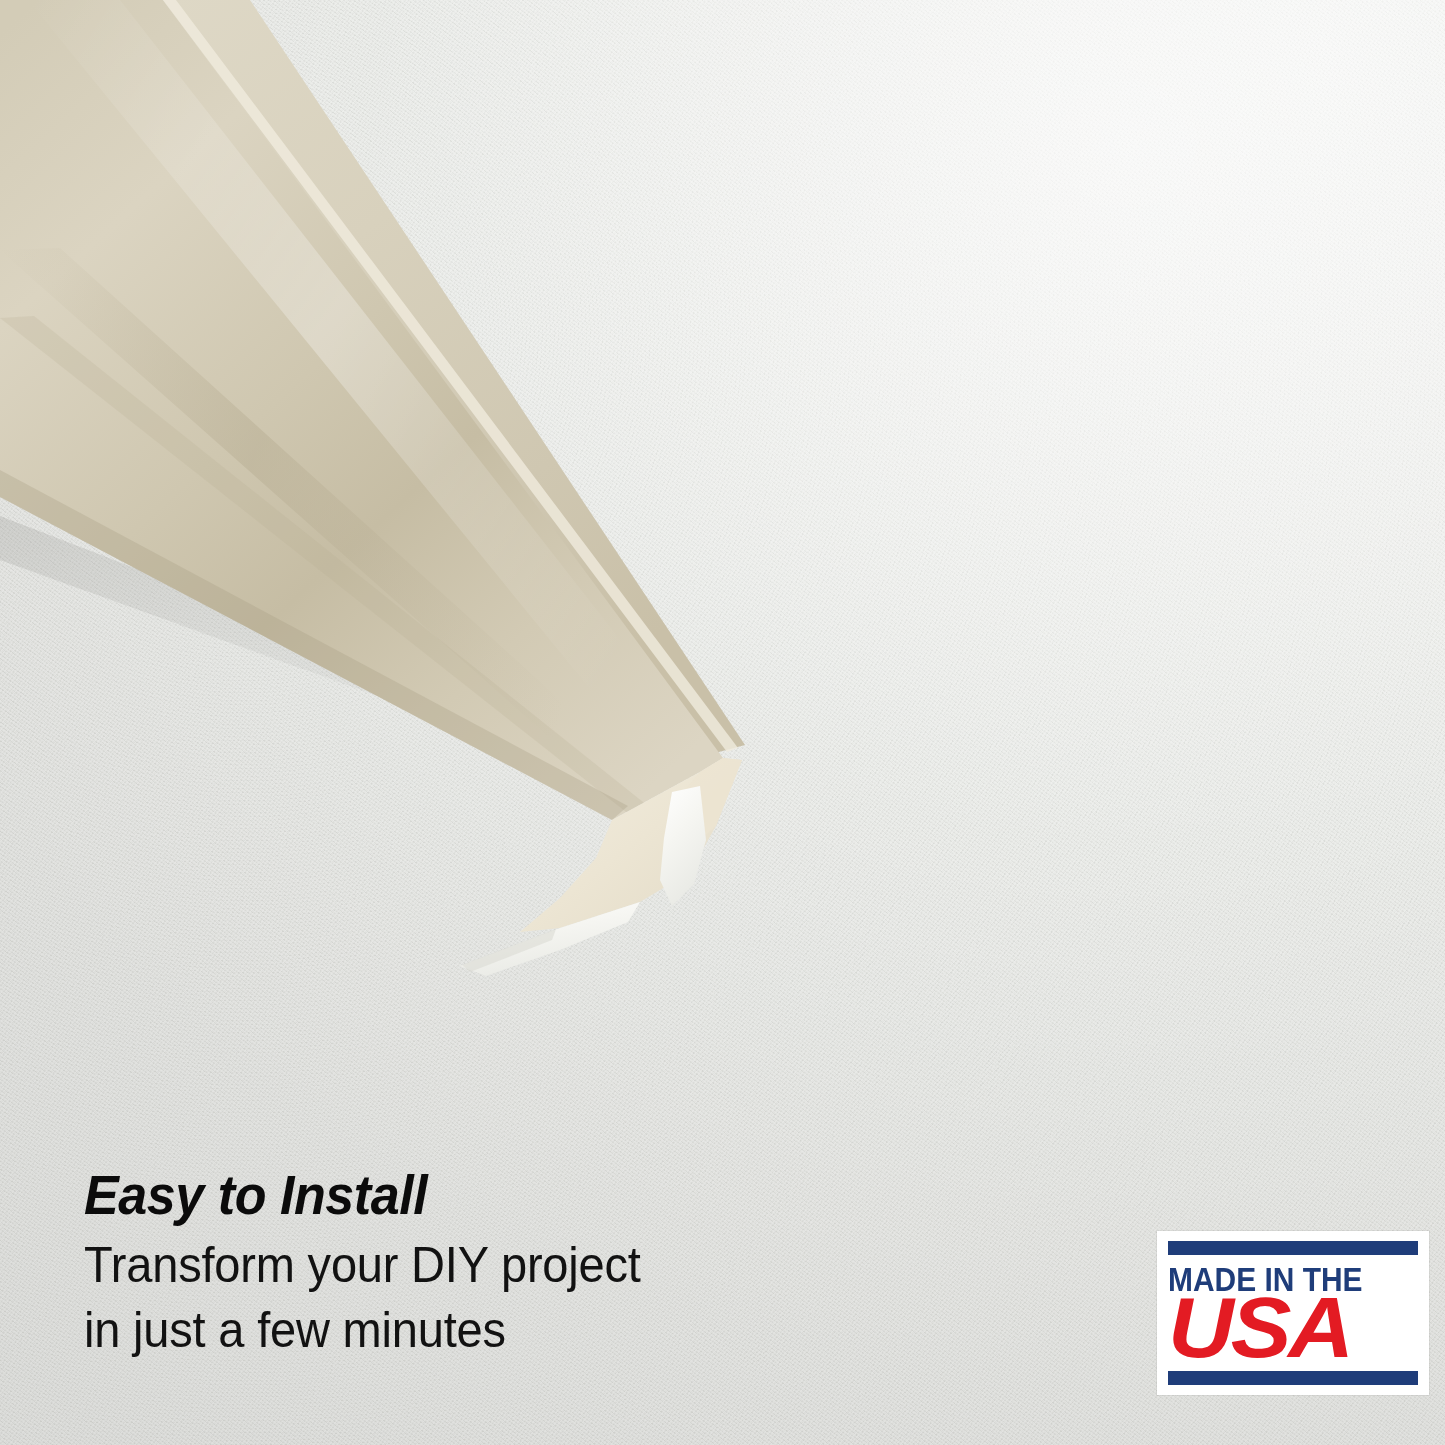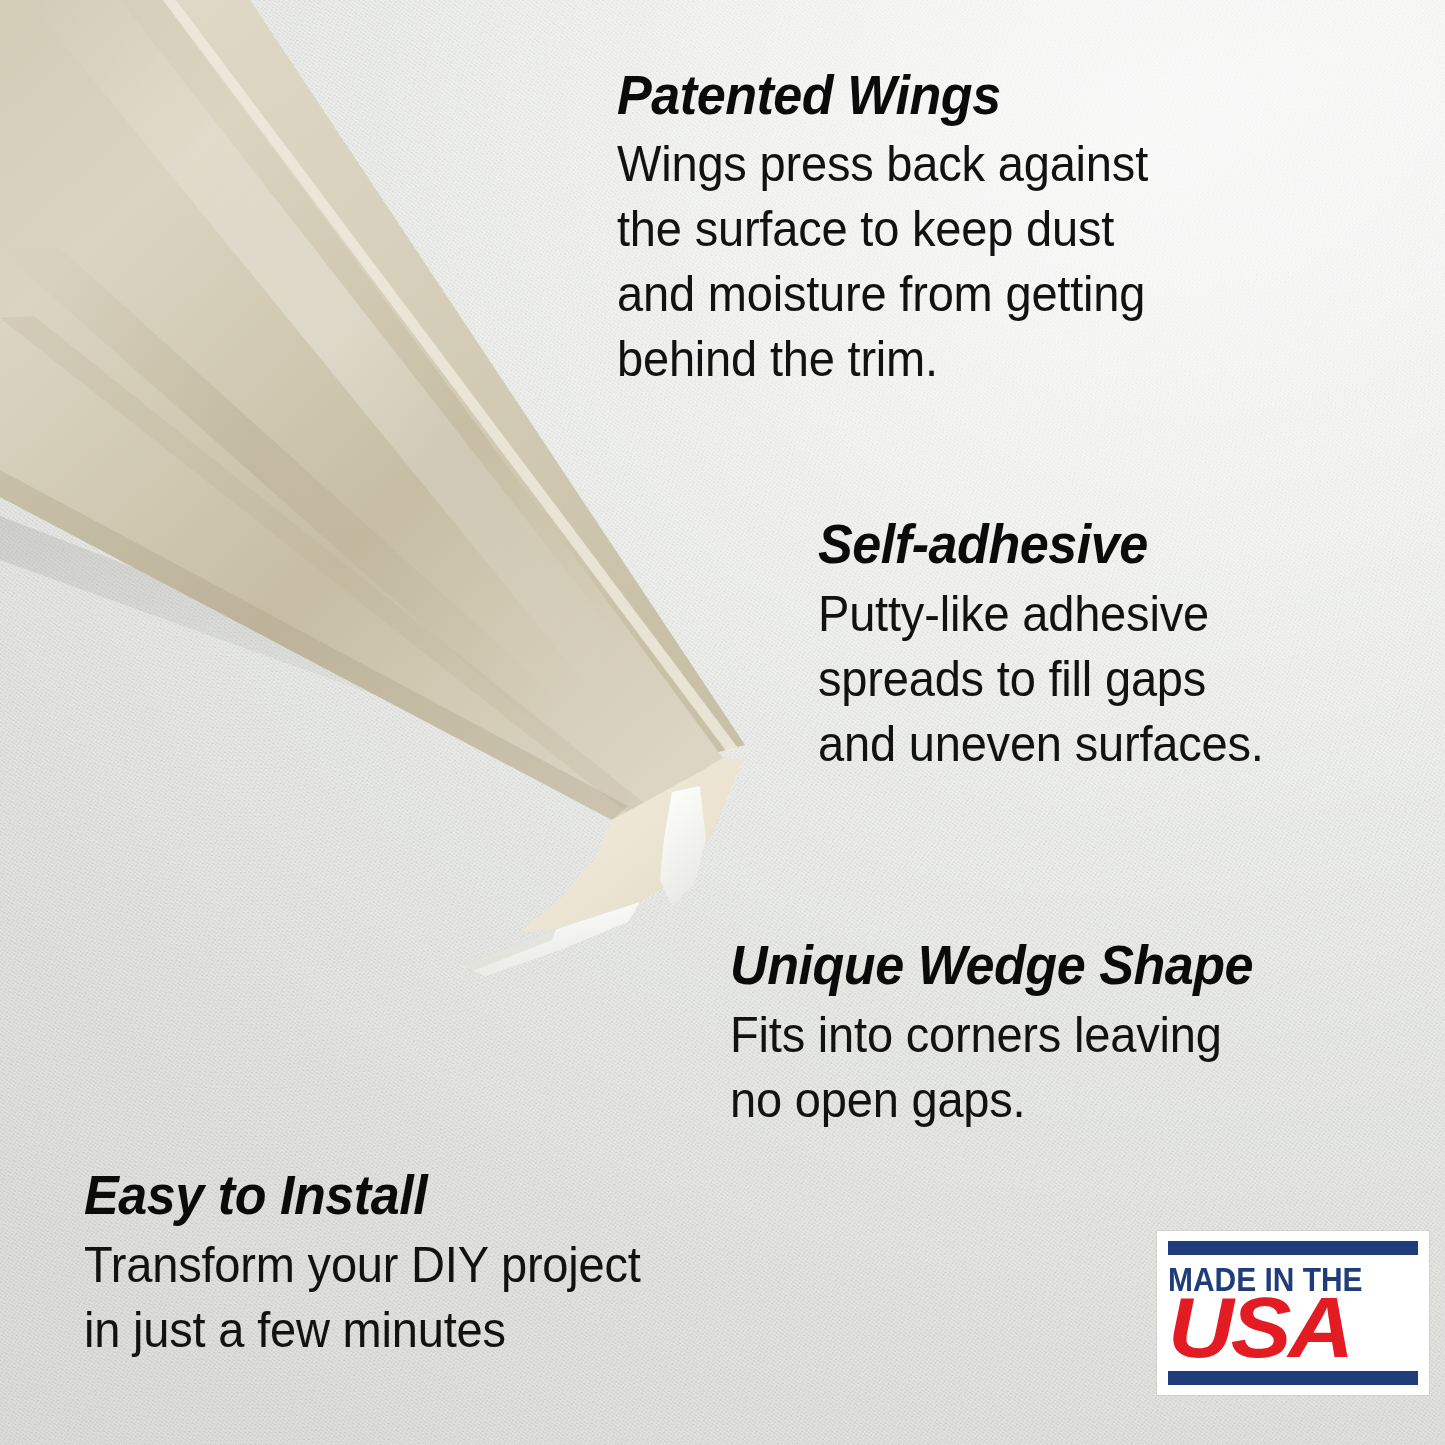--- a/index.html
+++ b/index.html
@@ -206,40 +206,22 @@
       <path d="M 700,772 L 723,758 L 742,760 L 716,826 L 690,848 L 676,800 Z" fill="#ece4d1" opacity="0.85"></path>
 
       <path d="M 672,792 L 700,786 L 706,840 L 694,884 L 672,906 L 660,880 L 664,838 Z" fill="url(#gAdh)"></path>
       <path d="M 460,966 L 560,928 L 640,902 L 628,922 L 560,950 L 486,976 Z" fill="url(#gAdh)"></path>
       <path d="M 462,965 L 556,929 L 552,940 L 470,972 Z" fill="#d9d8d2" opacity="0.55"></path>
 
       <path d="M 163,0 L 176,0 L 738,748 L 727,752 Z" fill="#f0ebdd" opacity="0.8"></path>
     </svg>
   </div>
 
-  <div class="block blk-wings">
-    <div class="heading">Patented Wings</div>
-    <div class="body">Wings press back against
-the surface to keep dust
-and moisture from getting
-behind the trim.</div>
-  </div>
-
-  <div class="block blk-adhesive">
-    <div class="heading">Self-adhesive</div>
-    <div class="body">Putty-like adhesive
-spreads to fill gaps
-and uneven surfaces.</div>
-  </div>
-
-  <div class="block blk-wedge">
-    <div class="heading">Unique Wedge Shape</div>
-    <div class="body">Fits into corners leaving
-no open gaps.</div>
-  </div>
+
+
 
   <div class="block blk-easy">
     <div class="heading">Easy to Install</div>
     <div class="body">Transform your DIY project
 in just a few minutes</div>
   </div>
 
   <div class="usa-badge">
     <div class="usa-bar"></div>
     <div class="usa-mid">

